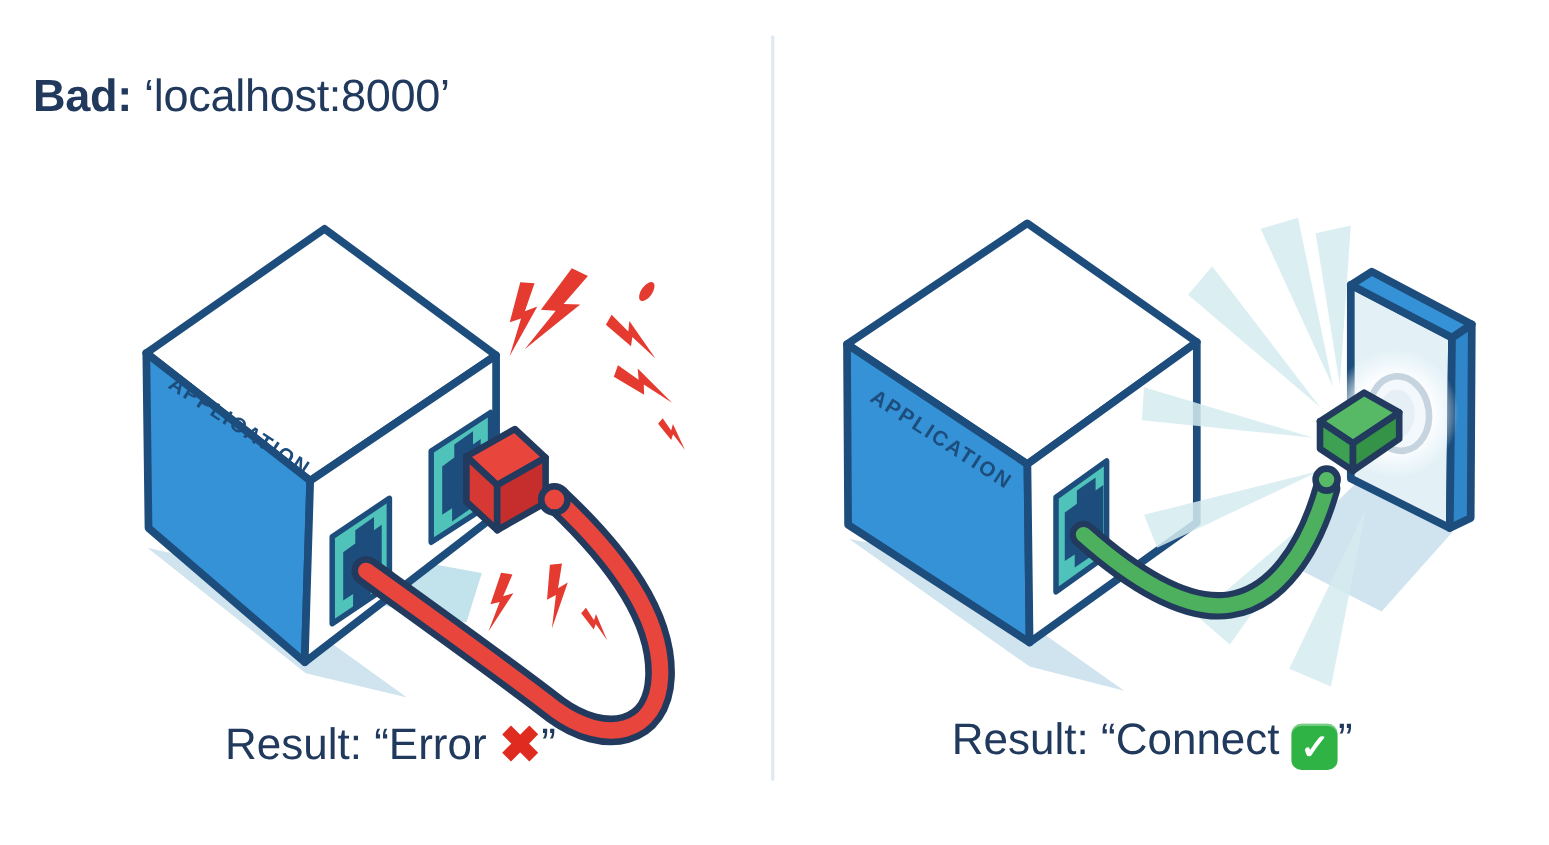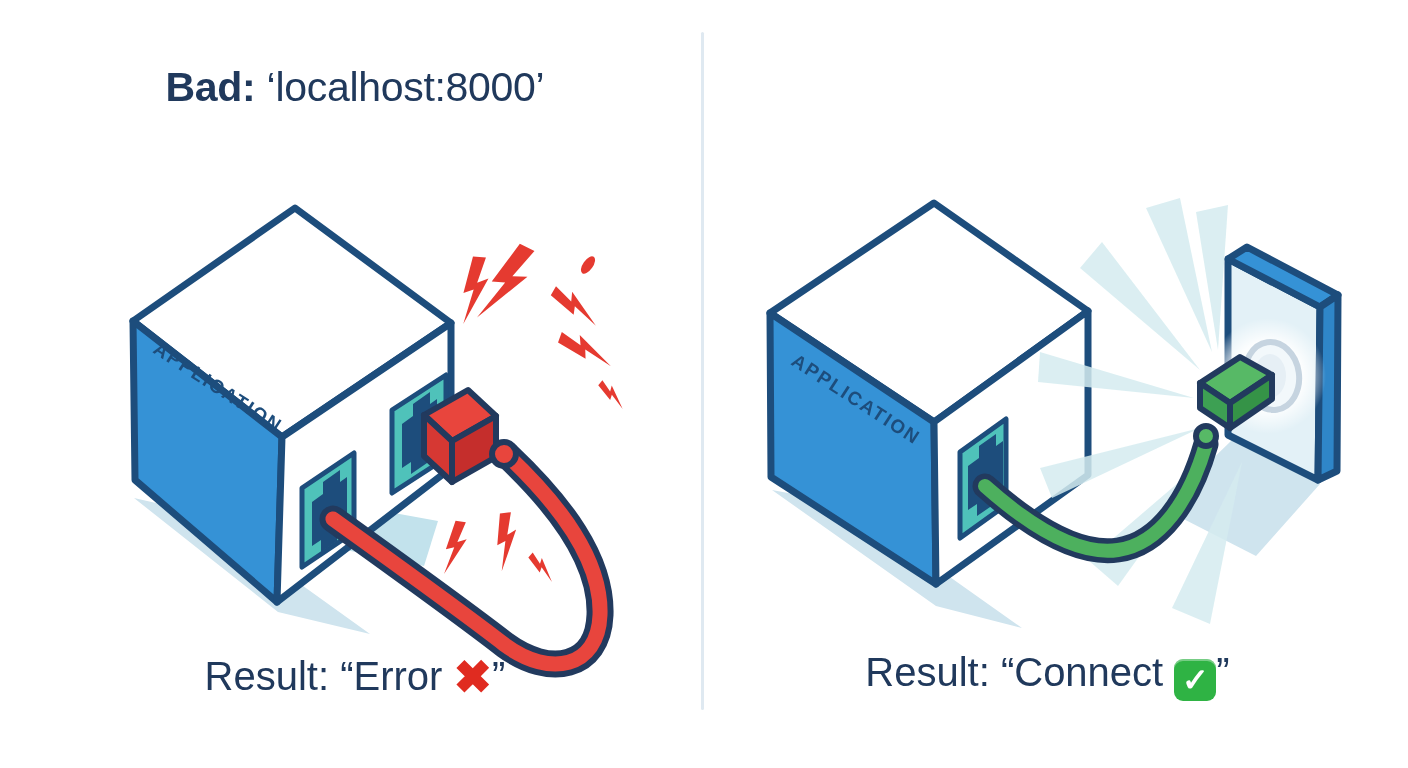--- a/index.html
+++ b/index.html
@@ -13,21 +13,21 @@
     --errorIconColor:#e02b20; --okIconBg:#2fb344;
   }
   html,body{margin:0;padding:0;}
   body{width:1408px;height:768px;background:#ffffff;overflow:hidden;position:relative;
        font-family:"Liberation Sans", sans-serif;}
   .stage{position:absolute;inset:0;}
   svg{position:absolute;left:0;top:0;}
   .divider{position:absolute;left:701px;top:32px;width:3px;height:678px;
            background:var(--divider);border-radius:2px;}
   .title{position:absolute;top:64px;font-size:41px;color:var(--text);
-         text-align:center;white-space:nowrap;letter-spacing:-0.3px;}
+         white-space:nowrap;letter-spacing:-0.3px;}
   .title .b{font-weight:700;}
   .title-left{left:30px;width:650px;}
   .title-right{left:715px;width:665px;}
   .result{position:absolute;top:650px;font-size:40px;color:var(--text);
           text-align:center;white-space:nowrap;}
   .result-left{left:30px;width:650px;}
   .result-right{left:715px;width:665px;}
   .err-icon{color:var(--errorIconColor);font-weight:700;font-size:46px;vertical-align:-3px;}
   .ok-icon{display:inline-block;width:42px;height:42px;border-radius:9px;
            background:var(--okIconBg);color:#fff;font-size:32px;line-height:42px;

